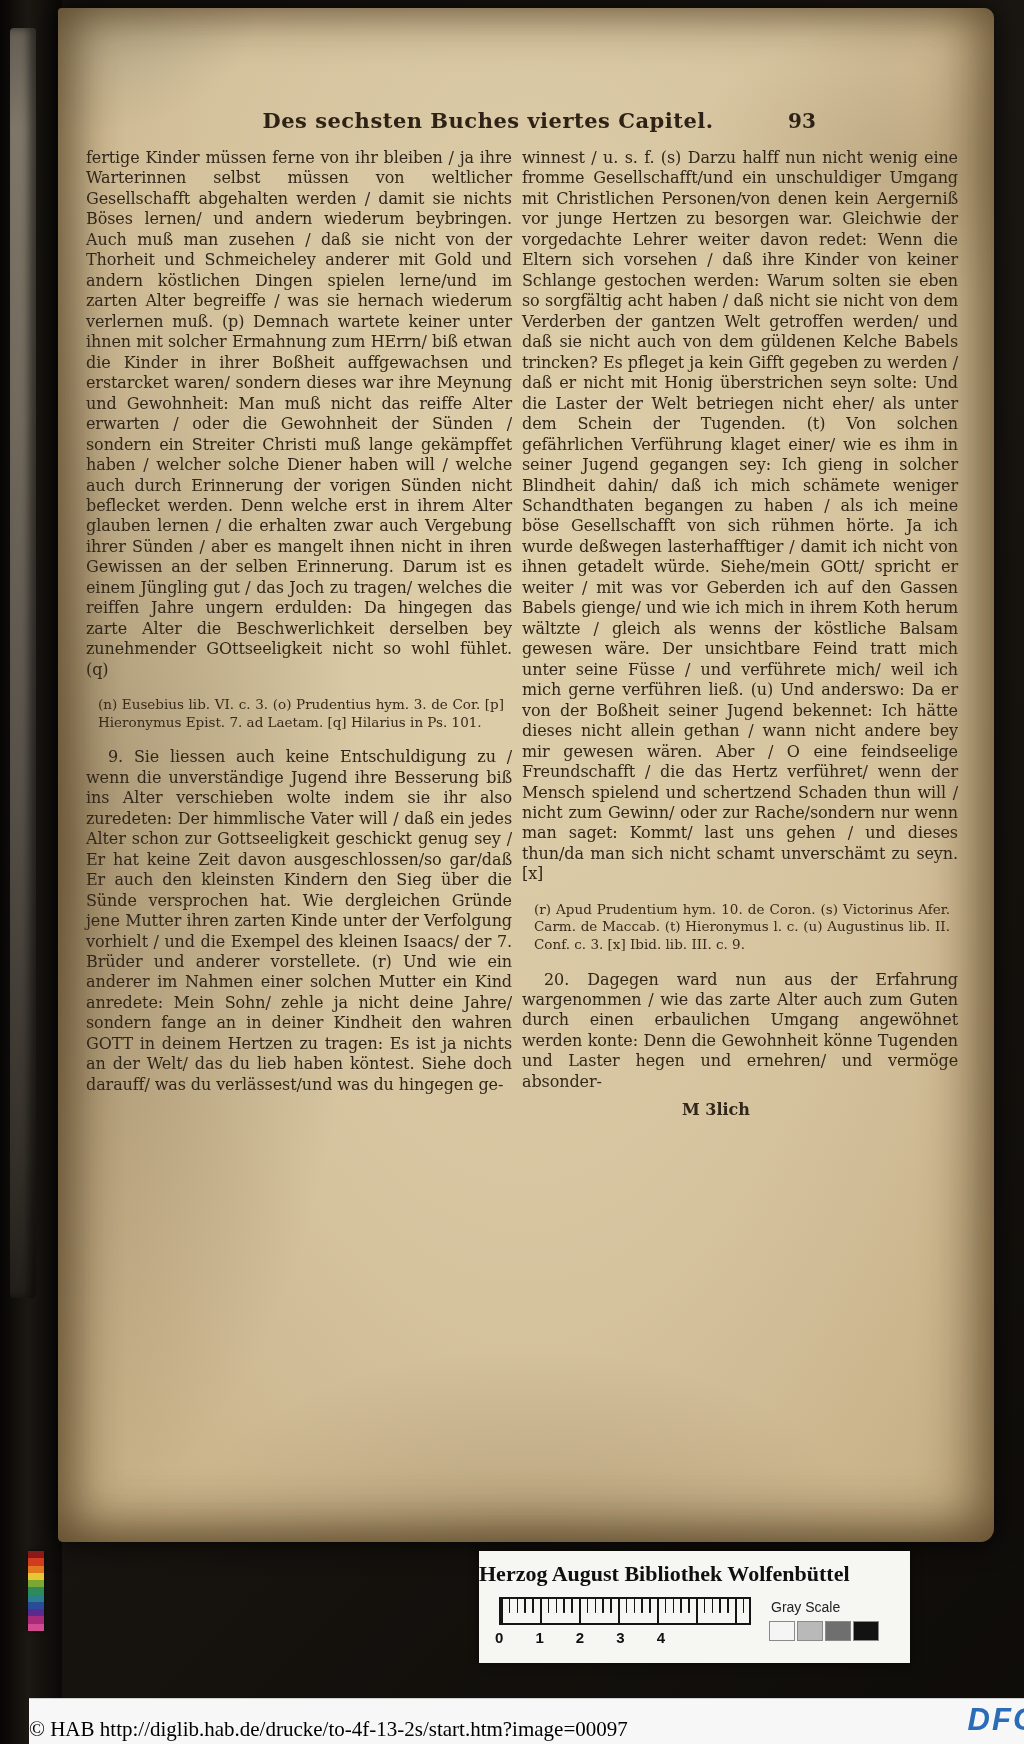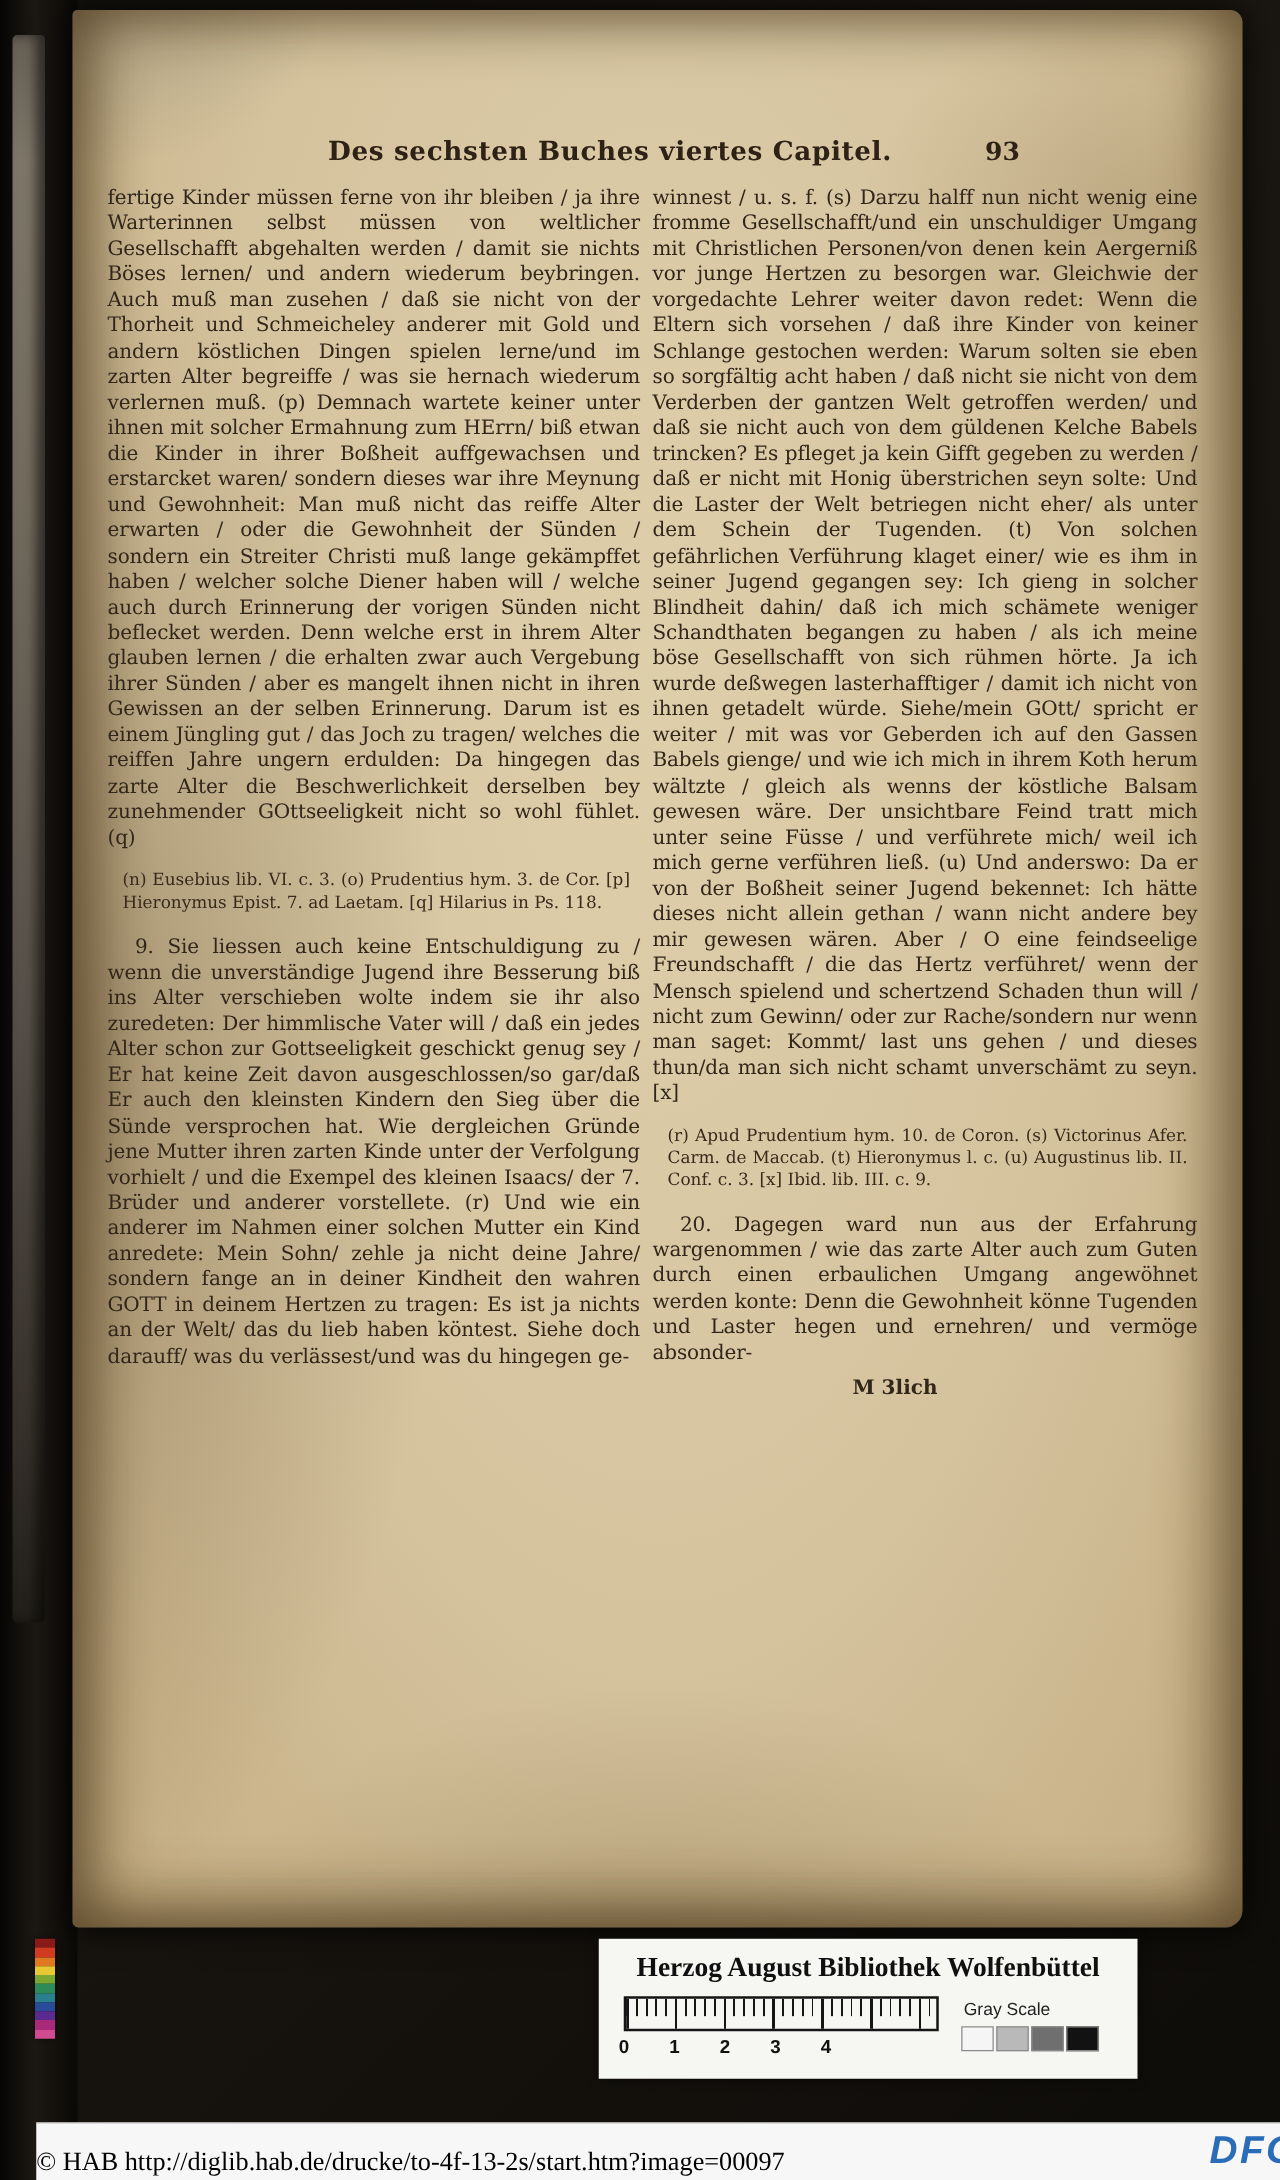--- a/index.html
+++ b/index.html
@@ -93,21 +93,21 @@
   }
   .color-strip > div { flex: 1; }
 
   
   .card {
     position: absolute; left: 479px; top: 1551px; width: 431px; height: 112px;
     background: #f6f6f3;
     box-shadow: 0 0 8px rgba(0,0,0,.55);
   }
   .card-title {
-    margin-top: 10px; text-align: center;
+    margin-top: 10px; text-align: left;
     font-family: "Liberation Serif", serif;
     font-weight: bold; font-size: 22px; color: #101010;
   }
   .card-body { position: relative; margin: 8px 14px 0 20px; height: 60px; }
   .ruler {
     position: absolute; left: 0; top: 2px; width: 252px; height: 28px;
     border: 2px solid #151515;
     background-image:
       repeating-linear-gradient(to right, #151515 0 2px, transparent 2px 39px),
       repeating-linear-gradient(to right, #151515 0 1.5px, transparent 1.5px 7.8px);
@@ -158,21 +158,21 @@
   </div>
 
   <div class="paper">
 
     <div class="page-header">Des sechsten Buches viertes Capitel.</div>
     <div class="page-number">93</div>
 
     <div class="text-area">
       <div class="col-left">
         <p class="body-text">fertige Kinder müssen ferne von ihr bleiben / ja ihre Warterinnen selbst müssen von weltlicher Gesellschafft abgehalten werden / damit sie nichts Böses lernen/ und andern wiederum beybringen. Auch muß man zusehen / daß sie nicht von der Thorheit und Schmeicheley anderer mit Gold und andern köstlichen Dingen spielen lerne/und im zarten Alter begreiffe / was sie hernach wiederum verlernen muß. (p) Demnach wartete keiner unter ihnen mit solcher Ermahnung zum HErrn/ biß etwan die Kinder in ihrer Boßheit auffgewachsen und erstarcket waren/ sondern dieses war ihre Meynung und Gewohnheit: Man muß nicht das reiffe Alter erwarten / oder die Gewohnheit der Sünden / sondern ein Streiter Christi muß lange gekämpffet haben / welcher solche Diener haben will / welche auch durch Erinnerung der vorigen Sünden nicht beflecket werden. Denn welche erst in ihrem Alter glauben lernen / die erhalten zwar auch Vergebung ihrer Sünden / aber es mangelt ihnen nicht in ihren Gewissen an der selben Erinnerung. Darum ist es einem Jüngling gut / das Joch zu tragen/ welches die reiffen Jahre ungern erdulden: Da hingegen das zarte Alter die Beschwerlichkeit derselben bey zunehmender GOttseeligkeit nicht so wohl fühlet. (q)</p>
-        <p class="footnote">(n) Eusebius lib. VI. c. 3. (o) Prudentius hym. 3. de Cor. [p] Hieronymus Epist. 7. ad Laetam. [q] Hilarius in Ps. 118.</p>
+        <p class="footnote">(n) Eusebius lib. VI. c. 3. (o) Prudentius hym. 3. de Cor. [p] Hieronymus Epist. 7. ad Laetam. [q] Hilarius in Ps. 101.</p>
         <p class="body-text section">9. Sie liessen auch keine Entschuldigung zu / wenn die unverständige Jugend ihre Besserung biß ins Alter verschieben wolte indem sie ihr also zuredeten: Der himmlische Vater will / daß ein jedes Alter schon zur Gottseeligkeit geschickt genug sey / Er hat keine Zeit davon ausgeschlossen/so gar/daß Er auch den kleinsten Kindern den Sieg über die Sünde versprochen hat. Wie dergleichen Gründe jene Mutter ihren zarten Kinde unter der Verfolgung vorhielt / und die Exempel des kleinen Isaacs/ der 7. Brüder und anderer vorstellete. (r) Und wie ein anderer im Nahmen einer solchen Mutter ein Kind anredete: Mein Sohn/ zehle ja nicht deine Jahre/ sondern fange an in deiner Kindheit den wahren GOTT in deinem Hertzen zu tragen: Es ist ja nichts an der Welt/ das du lieb haben köntest. Siehe doch darauff/ was du verlässest/und was du hingegen ge-</p>
       </div>
       <div class="col-right">
         <p class="body-text">winnest / u. s. f. (s) Darzu halff nun nicht wenig eine fromme Gesellschafft/und ein unschuldiger Umgang mit Christlichen Personen/von denen kein Aergerniß vor junge Hertzen zu besorgen war. Gleichwie der vorgedachte Lehrer weiter davon redet: Wenn die Eltern sich vorsehen / daß ihre Kinder von keiner Schlange gestochen werden: Warum solten sie eben so sorgfältig acht haben / daß nicht sie nicht von dem Verderben der gantzen Welt getroffen werden/ und daß sie nicht auch von dem güldenen Kelche Babels trincken? Es pfleget ja kein Gifft gegeben zu werden / daß er nicht mit Honig überstrichen seyn solte: Und die Laster der Welt betriegen nicht eher/ als unter dem Schein der Tugenden. (t) Von solchen gefährlichen Verführung klaget einer/ wie es ihm in seiner Jugend gegangen sey: Ich gieng in solcher Blindheit dahin/ daß ich mich schämete weniger Schandthaten begangen zu haben / als ich meine böse Gesellschafft von sich rühmen hörte. Ja ich wurde deßwegen lasterhafftiger / damit ich nicht von ihnen getadelt würde. Siehe/mein GOtt/ spricht er weiter / mit was vor Geberden ich auf den Gassen Babels gienge/ und wie ich mich in ihrem Koth herum wältzte / gleich als wenns der köstliche Balsam gewesen wäre. Der unsichtbare Feind tratt mich unter seine Füsse / und verführete mich/ weil ich mich gerne verführen ließ. (u) Und anderswo: Da er von der Boßheit seiner Jugend bekennet: Ich hätte dieses nicht allein gethan / wann nicht andere bey mir gewesen wären. Aber / O eine feindseelige Freundschafft / die das Hertz verführet/ wenn der Mensch spielend und schertzend Schaden thun will / nicht zum Gewinn/ oder zur Rache/sondern nur wenn man saget: Kommt/ last uns gehen / und dieses thun/da man sich nicht schamt unverschämt zu seyn. [x]</p>
         <p class="footnote">(r) Apud Prudentium hym. 10. de Coron. (s) Victorinus Afer. Carm. de Maccab. (t) Hieronymus l. c. (u) Augustinus lib. II. Conf. c. 3. [x] Ibid. lib. III. c. 9.</p>
         <p class="body-text section">20. Dagegen ward nun aus der Erfahrung wargenommen / wie das zarte Alter auch zum Guten durch einen erbaulichen Umgang angewöhnet werden konte: Denn die Gewohnheit könne Tugenden und Laster hegen und ernehren/ und vermöge absonder-</p>
         <div class="sig-row">
           <span>M 3</span>
           <span>lich</span>
         </div>

